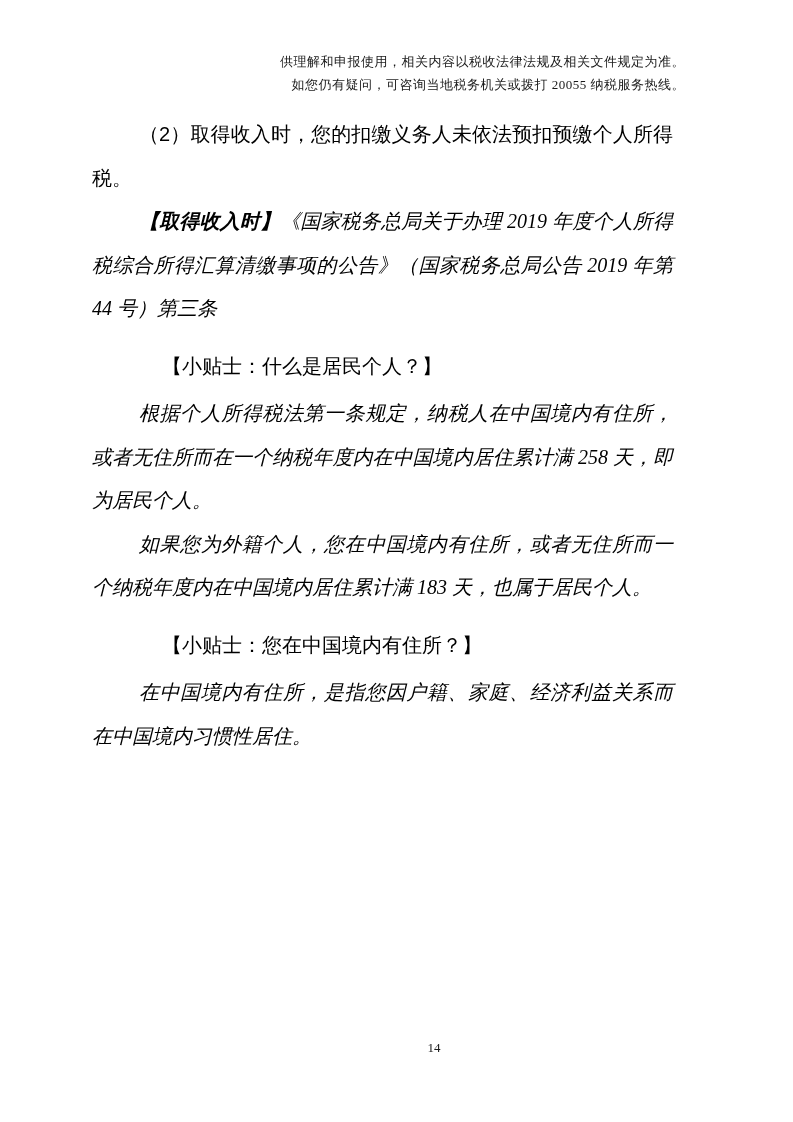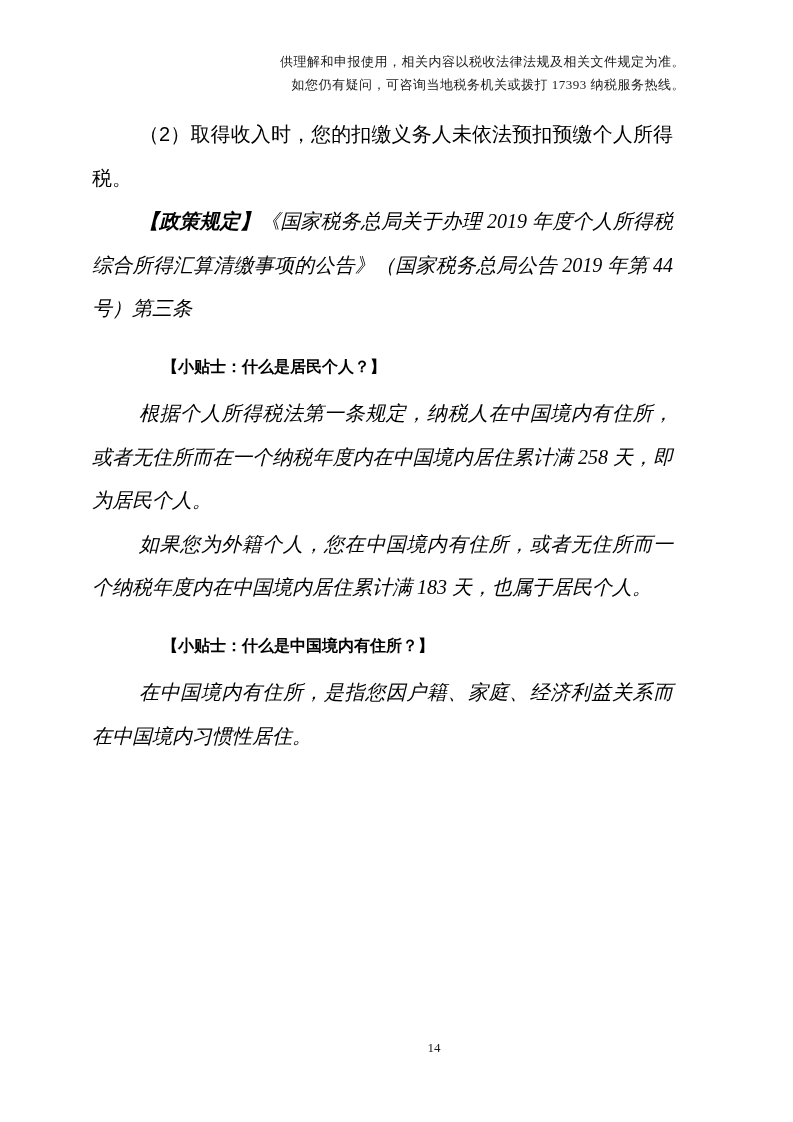--- a/index.html
+++ b/index.html
@@ -56,23 +56,23 @@
   }
   .policy-label {
     font-weight: bold;
     font-style: italic;
   }
   .tip-heading {
     margin: 14px 0 4px 0;
     padding: 0;
     text-indent: 70px;
     font-family: "Liberation Sans", "DejaVu Sans", sans-serif;
-    font-weight: bold;
+    font-weight: normal;
     font-style: normal;
-    font-size: 16px;
+    font-size: 20px;
     line-height: 43.5px;
     text-align: left;
   }
   
   .page-footer {
     position: absolute;
     top: 1039px;
     left: 0;
     width: 780px;
     text-align: center;
@@ -83,37 +83,37 @@
     padding-left: 44px;
   }
 </style>
 </head>
 <body>
 
 <div class="page">
 
   <div class="page-header">
     <div>供理解和申报使用，相关内容以税收法律法规及相关文件规定为准。</div>
-    <div>如您仍有疑问，可咨询当地税务机关或拨打 17393 纳税服务热线。</div>
+    <div>如您仍有疑问，可咨询当地税务机关或拨打 20055 纳税服务热线。</div>
   </div>
 
   <div class="content">
 
     <p class="song">（2）取得收入时，您的扣缴义务人未依法预扣预缴个人所得税。</p>
 
-    <p class="kai"><span class="policy-label">【政策规定】</span><span>《国家税务总局关于办理 2019 年度个人所得税综合所得汇算清缴事项的公告》（国家税务总局公告 2019 年第 44 号）第三条</span></p>
+    <p class="kai"><span class="policy-label">【取得收入时】</span><span>《国家税务总局关于办理 2019 年度个人所得税综合所得汇算清缴事项的公告》（国家税务总局公告 2019 年第 44 号）第三条</span></p>
 
     <h2 class="tip-heading">【小贴士：什么是居民个人？】</h2>
 
     <p class="kai">根据个人所得税法第一条规定，纳税人在中国境内有住所，或者无住所而在一个纳税年度内在中国境内居住累计满 258 天，即为居民个人。</p>
 
 
     <p class="kai">如果您为外籍个人，您在中国境内有住所，或者无住所而一个纳税年度内在中国境内居住累计满 183 天，也属于居民个人。</p>
 
-    <h2 class="tip-heading">【小贴士：什么是中国境内有住所？】</h2>
+    <h2 class="tip-heading">【小贴士：您在中国境内有住所？】</h2>
 
     <p class="kai">在中国境内有住所，是指您因户籍、家庭、经济利益关系而在中国境内习惯性居住。</p>
 
   </div>
 
   <div class="page-footer">
     <span>14</span>
   </div>
 
 </div>

